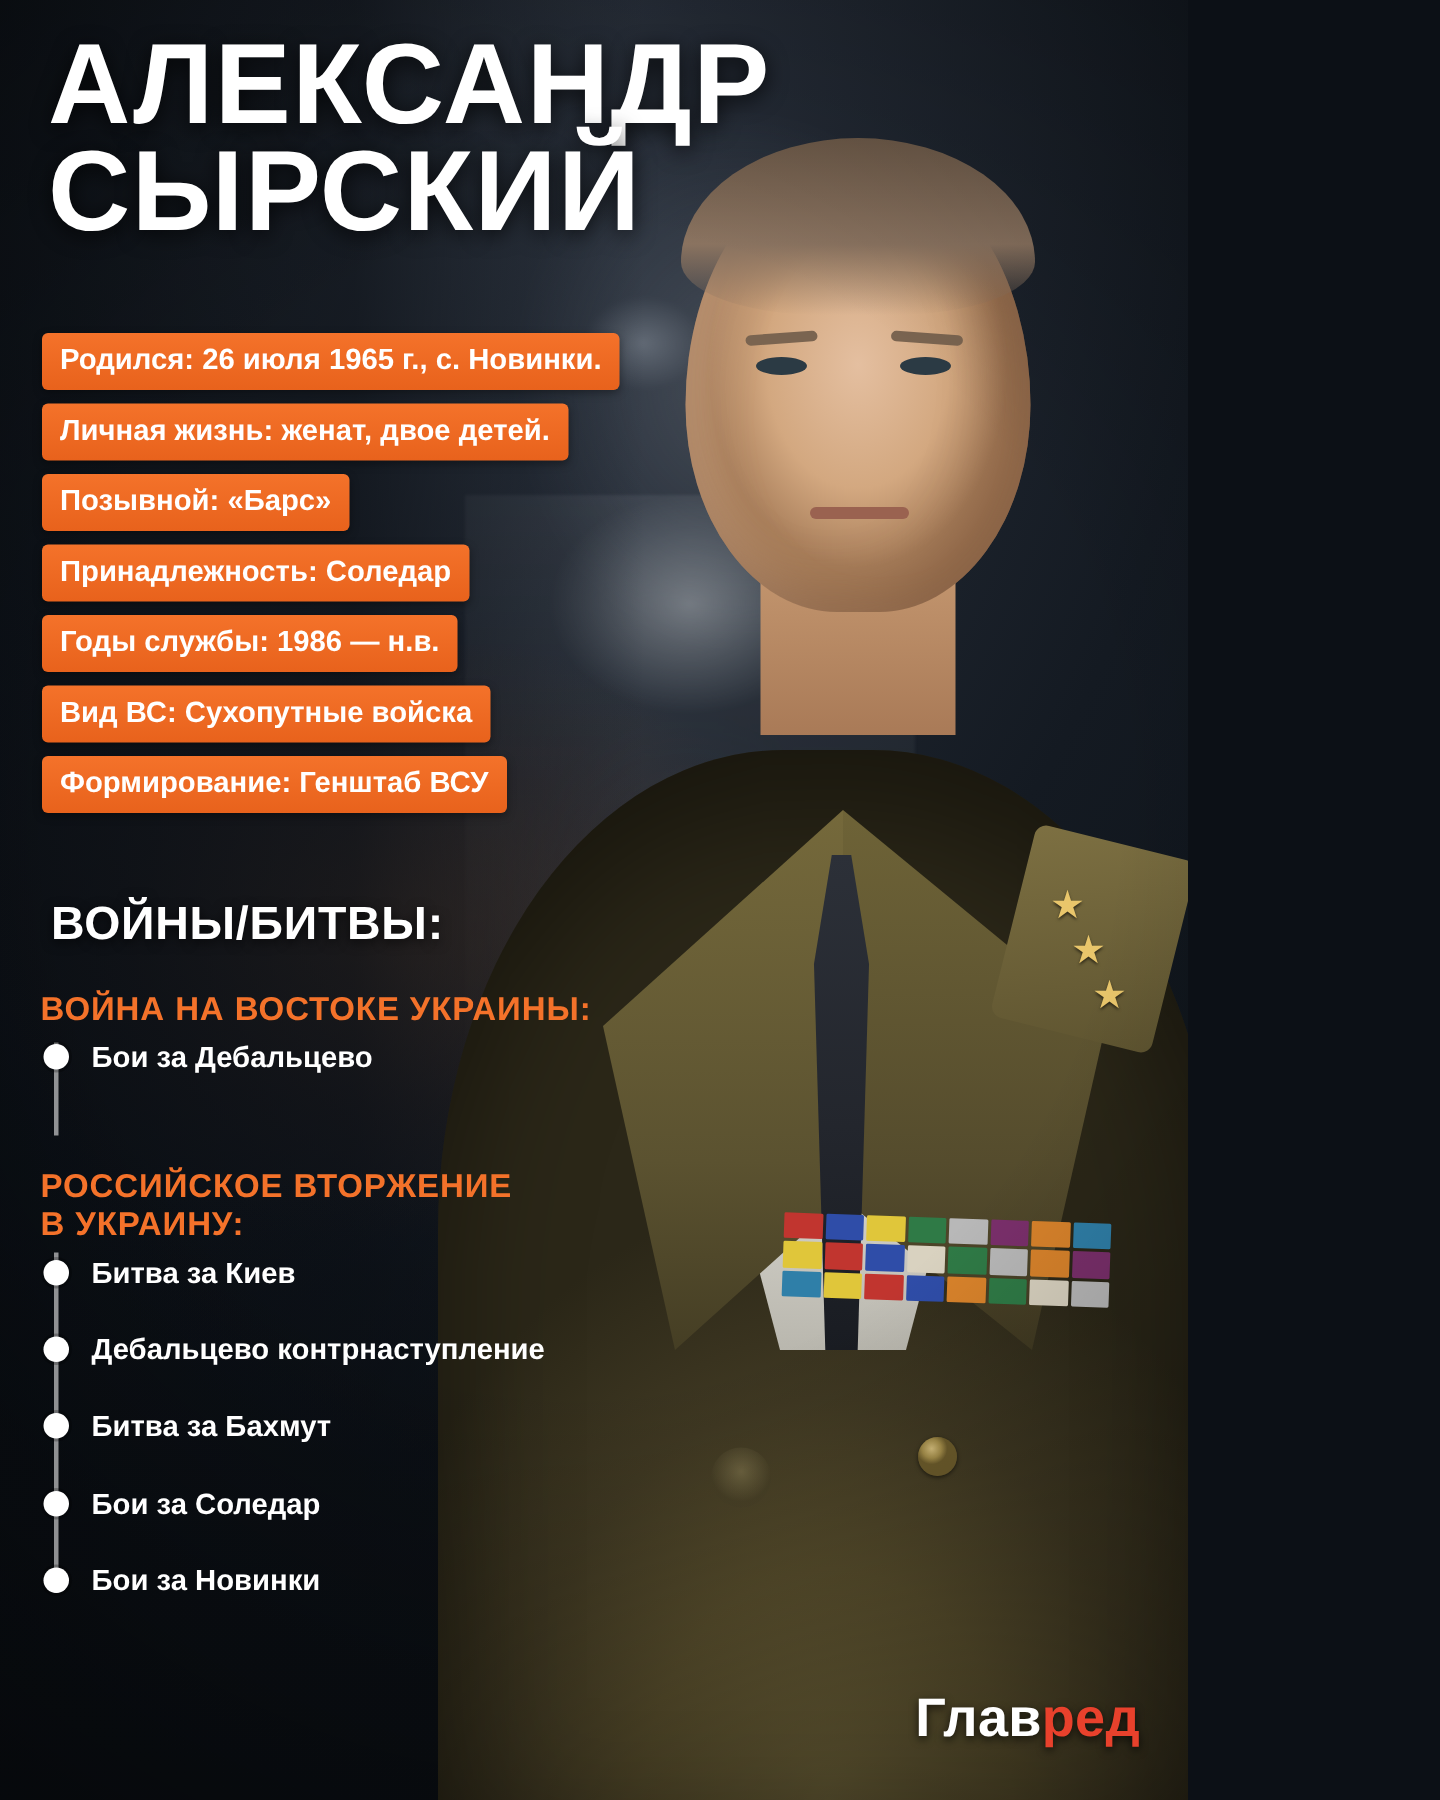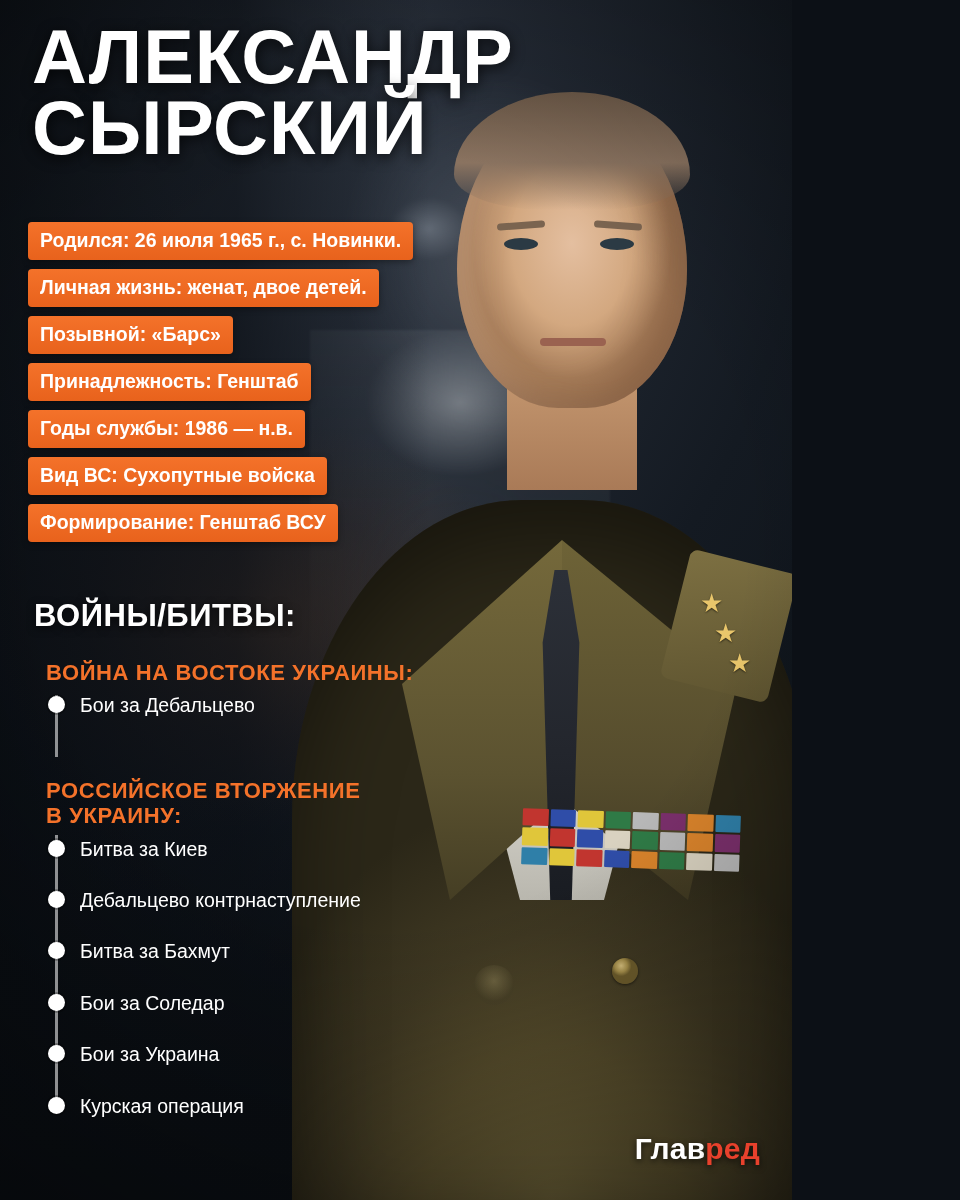--- a/index.html
+++ b/index.html
@@ -171,50 +171,50 @@
     white-space: nowrap;
     box-shadow: 0 2px 6px rgba(0,0,0,.35);
   }
 
   
   .wars-title {
     position: absolute; left: 34px; top: 598px;
     color: #fff; font-size: 31px; font-weight: 700; letter-spacing: .5px;
     text-shadow: 0 2px 8px rgba(0,0,0,.7);
   }
-  .section { position: absolute; left: 46px; width: 520px; }
+  .section { position: absolute; left: 27px; width: 520px; }
   .sec-head {
     color: #f4722a; font-size: 22px; font-weight: 700; letter-spacing: .6px;
     line-height: 1.15; margin-bottom: 10px;
   }
   .timeline { position: relative; padding-left: 34px; }
   .timeline::before {
     content: ""; position: absolute; left: 9px; top: -4px; bottom: 4px;
     width: 3px; background: rgba(255,255,255,.55);
   }
   .tl-item {
     position: relative;
-    color: #fff; font-size: 19.5px; font-weight: 400;
+    color: #fff; font-size: 19.5px; font-weight: 700;
     padding: 0 0 30px 0;
     line-height: 1.1;
   }
   .tl-item:last-child { padding-bottom: 0; }
   .tl-item::before {
     content: ""; position: absolute; left: -32px; top: 1px;
     width: 17px; height: 17px; border-radius: 50%;
     background: #fff; box-shadow: 0 0 0 2px rgba(0,0,0,.25);
   }
   #sec-east { top: 660px; }
   #sec-east .timeline::before { top: 0; bottom: -40px; }
   #sec-invasion { top: 778px; }
 
   
   .logo {
     position: absolute; right: 32px; bottom: 34px;
-    font-size: 30px; font-weight: 700; letter-spacing: .2px;
+    font-size: 36px; font-weight: 700; letter-spacing: .2px;
     text-shadow: 0 2px 6px rgba(0,0,0,.7);
   }
   .logo .a { color: #ffffff; }
   .logo .b { color: #e8412c; }
 </style>
 </head>
 <body>
 
 <div id="poster">
 
@@ -277,21 +277,21 @@
 
   <h1 class="title">
     <span>АЛЕКСАНДР</span>
     <span class="l2">СЫРСКИЙ</span>
   </h1>
 
   <div class="facts" id="facts">
       <div><div class="fact">Родился: 26 июля 1965 г., с. Новинки.</div></div>
       <div><div class="fact">Личная жизнь: женат, двое детей.</div></div>
       <div><div class="fact">Позывной: «Барс»</div></div>
-      <div><div class="fact">Принадлежность: Генштаб</div></div>
+      <div><div class="fact">Принадлежность: Соледар</div></div>
       <div><div class="fact">Годы службы: 1986 — н.в.</div></div>
       <div><div class="fact">Вид ВС: Сухопутные войска</div></div>
       <div><div class="fact">Формирование: Генштаб ВСУ</div></div>
     </div>
 
   <div class="wars-title">ВОЙНЫ/БИТВЫ:</div>
 
   <div class="section" id="sec-east">
     <div class="sec-head">ВОЙНА НА ВОСТОКЕ УКРАИНЫ:</div>
     <div class="timeline" id="tl-east">
@@ -302,22 +302,21 @@
   <div class="section" id="sec-invasion">
     <div class="sec-head">
       <span>РОССИЙСКОЕ ВТОРЖЕНИЕ</span><br>
       <span>В УКРАИНУ:</span>
     </div>
     <div class="timeline" id="tl-invasion">
         <div class="tl-item">Битва за Киев</div>
         <div class="tl-item">Дебальцево контрнаступление</div>
         <div class="tl-item">Битва за Бахмут</div>
         <div class="tl-item">Бои за Соледар</div>
-        <div class="tl-item">Бои за Украина</div>
-        <div class="tl-item">Курская операция</div>
+        <div class="tl-item">Бои за Новинки</div>
       </div>
   </div>
 
   <div class="logo">
     <span class="a">Глав</span><span class="b">ред</span>
   </div>
 
 </div>
 
 </body></html>

